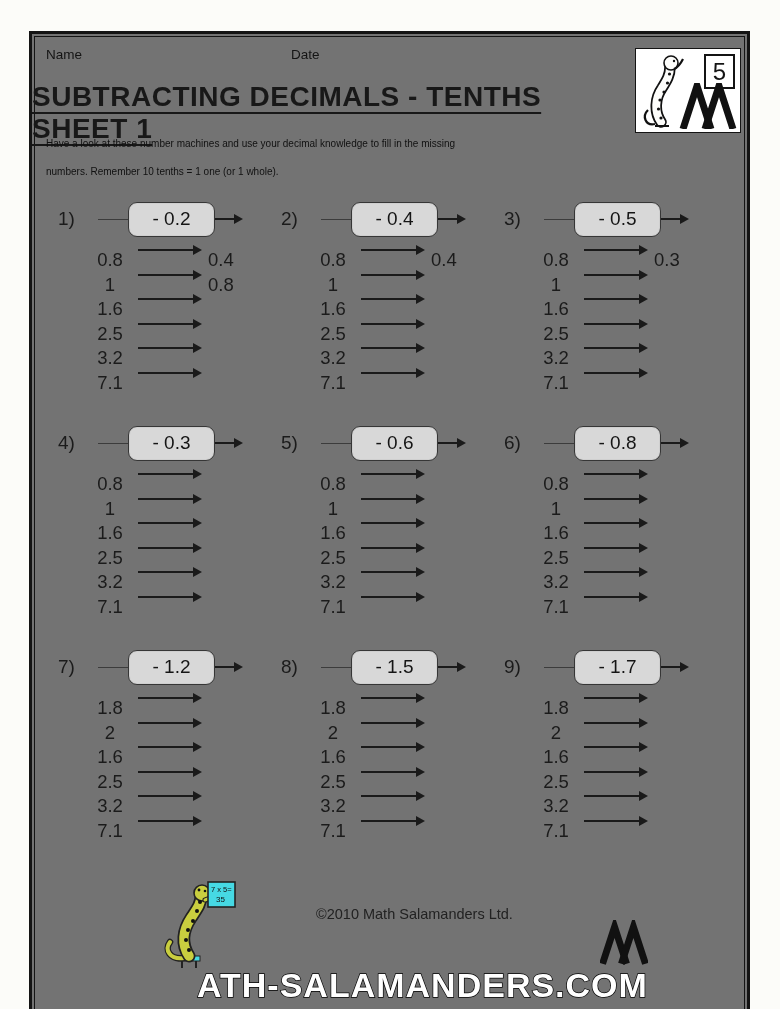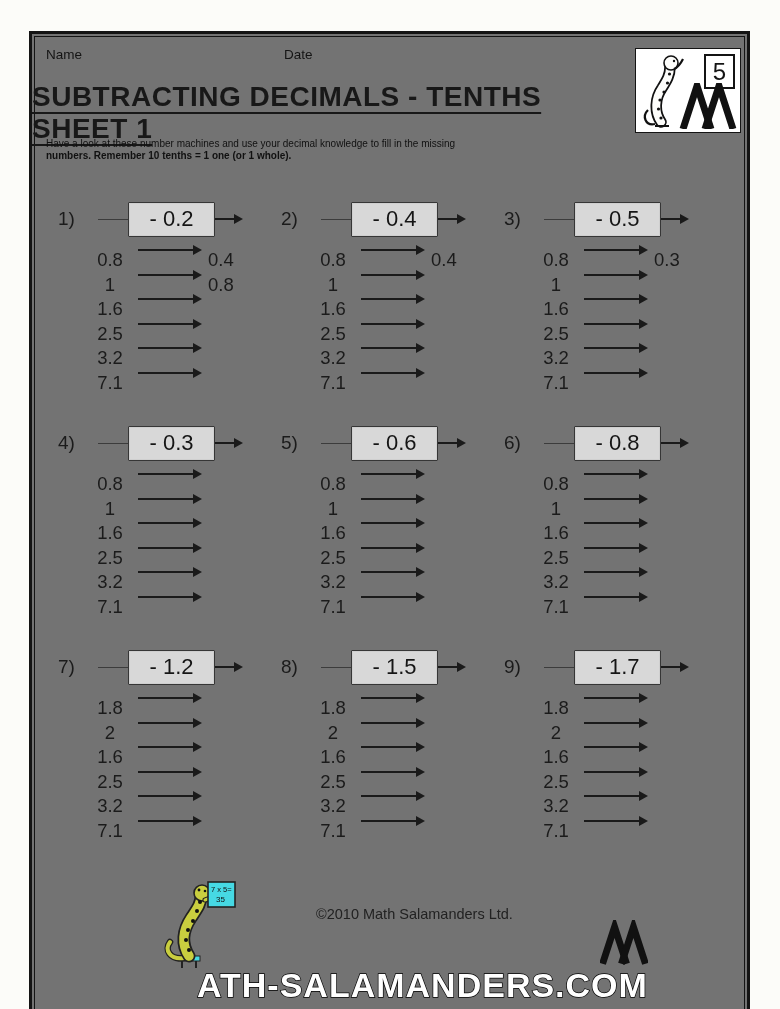--- a/index.html
+++ b/index.html
@@ -2,41 +2,41 @@
 <html><head>
 <meta charset="utf-8">
 <style>
   * { margin:0; padding:0; box-sizing:border-box; }
   html,body { width:780px; height:1009px; background:#fcfcf9; font-family:"Liberation Sans", sans-serif; color:#1b1b1b; overflow:hidden; }
   .sheet { position:absolute; left:29px; top:31px; width:721px; height:1000px; background:#737373; border:3px solid #141414; }
   .sheet::before { content:""; position:absolute; inset:2px; border:1.5px solid #141414; pointer-events:none; }
 
   .meta-label { position:absolute; top:13px; font-size:13.5px; color:#141414; }
   .name-label { left:14px; }
-  .date-label { left:252px; }
+  .date-label { left:259px; }
 
   .title { position:absolute; left:0; top:47px; width:606px; text-align:left; font-size:28px; font-weight:bold; letter-spacing:.5px; color:#181818;
            text-decoration:underline; text-decoration-thickness:2px; text-underline-offset:6px; }
 
   .badge { position:absolute; left:603px; top:14px; width:106px; height:85px; border:1.5px solid #141414; background:#fff; }
   .badge-card { position:absolute; right:5px; top:5px; width:31px; height:35px; border:2px solid #141414; background:#fff;
                 display:flex; align-items:center; justify-content:center; font-size:24px; color:#141414; }
   .badge-mm { position:absolute; right:3px; bottom:3px; }
   .badge-sala { position:absolute; left:3px; top:3px; }
 
   .instr { position:absolute; left:14px; width:692px; font-size:10px; color:#111; }
-  .instr1 { top:104px; } .instr2 { top:116px;font-weight:bold; }
+  .instr1 { top:104px; } .instr2 { top:132px; }
 
   .problems { position:absolute; left:8px; top:161px; display:grid; grid-template-columns:repeat(3,223px); grid-auto-rows:224px; }
   .problem { position:relative; }
   .p-head { display:flex; align-items:center; height:44px; margin-top:2px; }
   .p-num { margin-left:18px; width:40px; font-size:19px; }
   .in-line { width:30px; height:0; border-top:1.8px solid #3c3c3c; }
-  .machine { width:87px; height:35px; background:#d8d8d8; border:1.6px solid #363636; border-radius:1px;
-             display:flex; align-items:center; justify-content:center; font-size:22px; color:#151515;
+  .machine { width:87px; height:35px; background:#d8d8d8; border:1.6px solid #363636; border-radius:9px;
+             display:flex; align-items:center; justify-content:center; font-size:19px; color:#151515;
              box-shadow:inset 0 0 0 1px #cfcfcf; }
   .out-arrow { position:relative; width:26px; height:2px; background:#1a1a1a; }
   .out-arrow::after, .arrow::after { content:""; position:absolute; right:-2px; top:-4px;
              border-left:9px solid #1a1a1a; border-top:5px solid transparent; border-bottom:5px solid transparent; }
   .io-rows { margin-top:8px; }
   .io-row { display:flex; height:24.6px; padding-left:42px; }
   .in-val { width:56px; text-align:center; font-size:18.5px; }
   .arrow { position:relative; width:62px; height:2px; background:#1a1a1a; }
   .out-val { margin-left:8px; font-size:18.5px; min-width:40px; }
 

